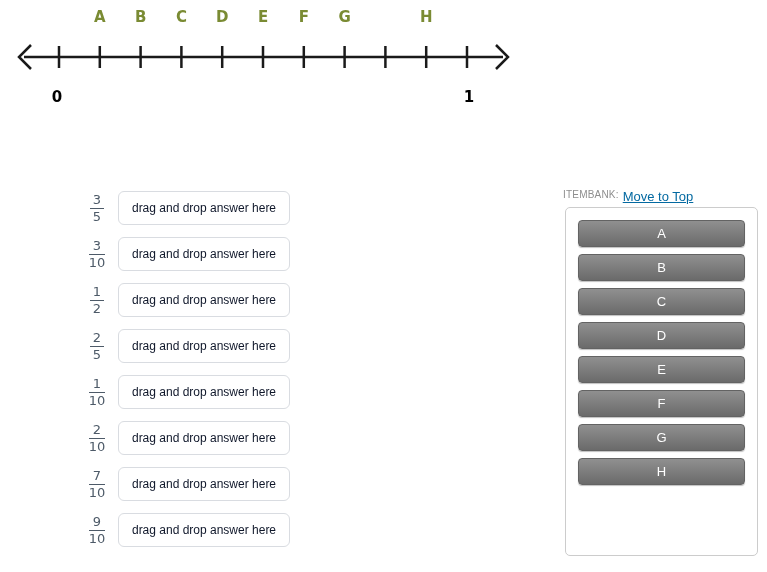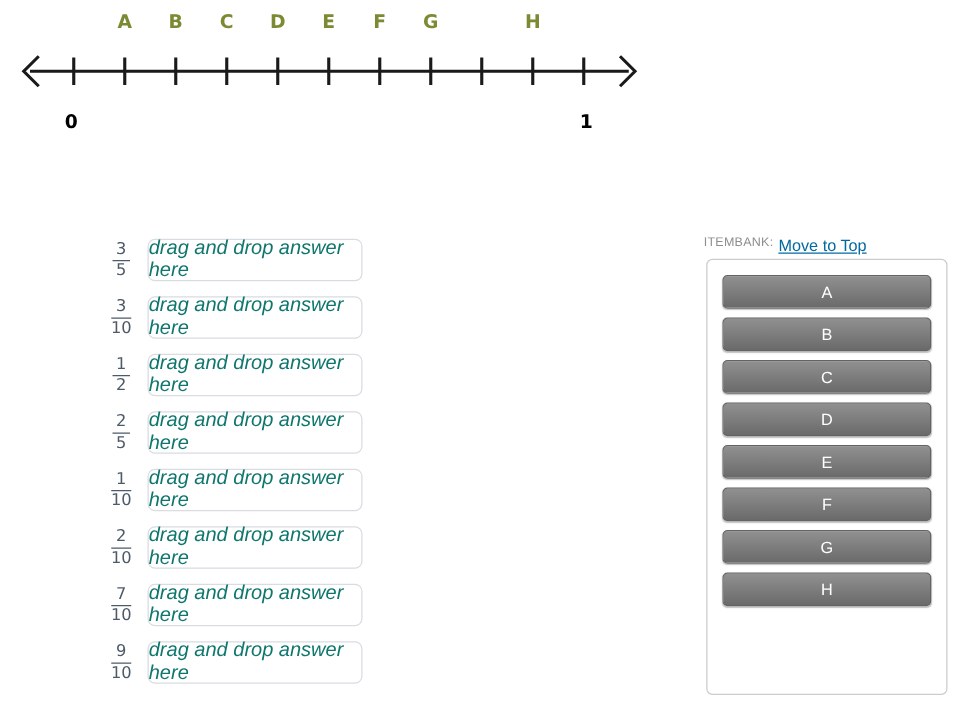--- a/index.html
+++ b/index.html
@@ -15,21 +15,21 @@
     font-family:"DejaVu Sans", sans-serif; font-size:13px; line-height:14px;
   }
   .frac-inner { display:inline-block; }
   .num { display:block; border-bottom:1px solid #4d5a68; padding:0 3px 1px; }
   .den { display:block; padding-top:1px; }
   .dropzone {
     margin-left:2px; width:170px; height:32px;
     border:1px solid #d9dce1; border-radius:6px; background:#ffffff;
     display:flex; align-items:center; justify-content:center;
   }
-  .dropzone span { color:#0f766e; font-size:16px;font-style:italic; }
+  .dropzone span { color:#0f172a; font-size:12px; }
   #itembank-header {
     position:absolute; left:563px; top:189px;
     display:flex; align-items:flex-start; gap:4px; white-space:nowrap;
   }
   #itembank-header .bank-label {
     font-size:10px; color:#8e8e8e; letter-spacing:0.2px;
   }
   #itembank-header a {
     font-size:13px; color:#0369a1; text-decoration:underline; cursor:pointer;
   }

